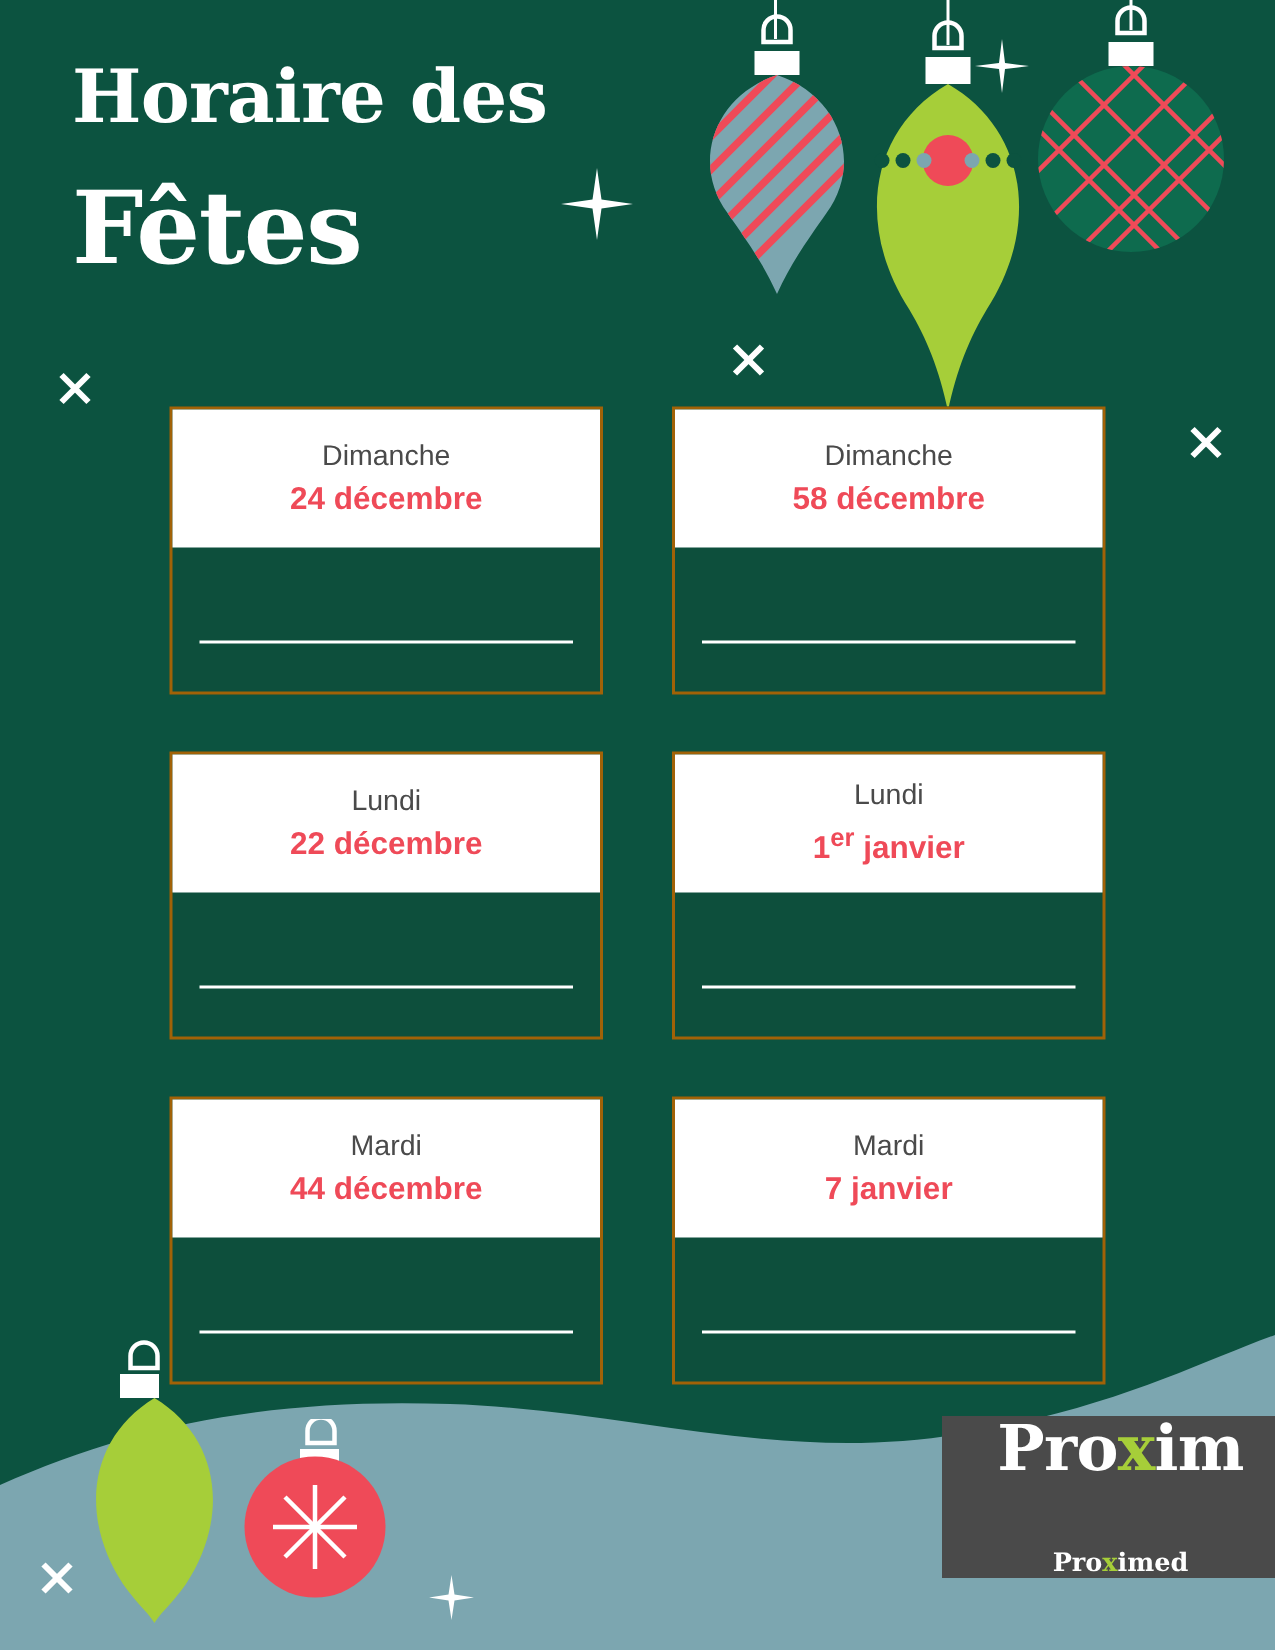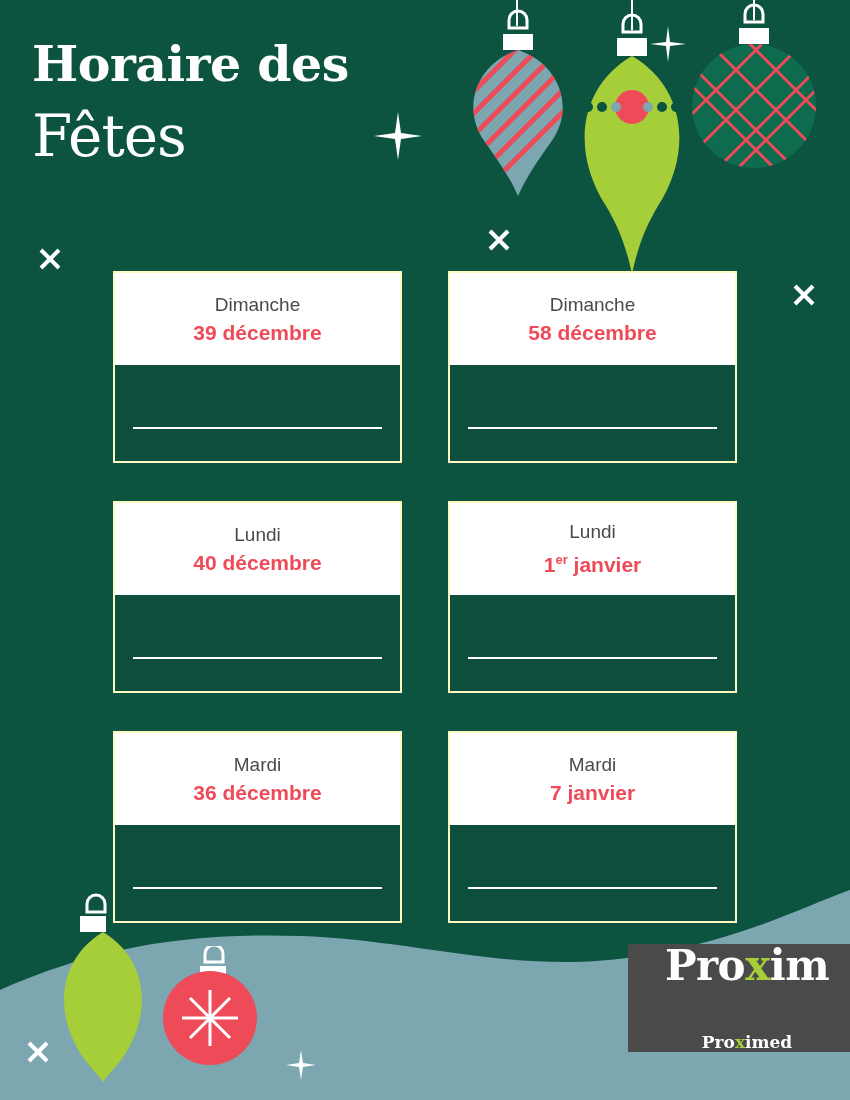--- a/index.html
+++ b/index.html
@@ -20,57 +20,57 @@
   .wave {
     position: absolute;
     left: 0; bottom: 0;
     width: 850px; height: 360px;
     pointer-events: none;
   }
 
   
   .title-block {
     position: absolute;
-    left: 32px; top: 38px;
+    left: 48px; top: 38px;
     color: #ffffff;
   }
   .title-line1 {
     font-family: "DejaVu Serif", serif;
     font-weight: bold;
     font-size: 49px;
     line-height: 52px;
     letter-spacing: -0.5px;
   }
   .title-line2 {
     font-family: "DejaVu Serif", serif;
-    font-weight: normal;
-    font-size: 58px;
+    font-weight: bold;
+    font-size: 67px;
     line-height: 88px;
     letter-spacing: -1px;
-    margin-top: 2px;
+    margin-top: 18px;
   }
 
   
   .orn { position: absolute; pointer-events: none; }
 
   
   .spark { position: absolute; pointer-events: none; }
 
   
   .cards {
     position: absolute;
     left: 113px; top: 271px;
     width: 624px;
     display: grid;
     grid-template-columns: 289px 289px;
     grid-column-gap: 46px;
     grid-row-gap: 38px;
   }
   .card {
-    border: 2px solid #fef9c3;
+    border: 2px solid #a16207;
     background: #0d4f3c;
     height: 192px;
     display: flex;
     flex-direction: column;
   }
   .card-head {
     background: #ffffff;
     height: 92px;
     display: flex;
     flex-direction: column;
@@ -83,21 +83,21 @@
     line-height: 24px;
     font-family: "Liberation Sans", sans-serif;
   }
   .card-date {
     color: #ef4a58;
     font-size: 21px;
     font-weight: bold;
     line-height: 26px;
     margin-top: 3px;
   }
-  .card-date sup { font-size: 13px; vertical-align: super; }
+  .card-date sup { font-size: 17px; vertical-align: super; }
   .card-body {
     flex: 1;
     position: relative;
   }
   .card-rule {
     position: absolute;
     left: 18px; right: 18px;
     bottom: 32px;
     height: 2px;
     background: #ffffff;
@@ -263,61 +263,61 @@
   <div class="title-block">
     <div class="title-line1">Horaire des</div>
     <div class="title-line2">Fêtes</div>
   </div>
 
   <div class="cards">
 
     <div class="card">
       <div class="card-head">
         <div class="card-day">Dimanche</div>
-        <div class="card-date">39 décembre</div>
+        <div class="card-date">24 décembre</div>
       </div>
       <div class="card-body">
         <div class="card-rule"></div>
       </div>
     </div>
 
     <div class="card">
       <div class="card-head">
         <div class="card-day">Dimanche</div>
         <div class="card-date">58 décembre</div>
       </div>
       <div class="card-body">
         <div class="card-rule"></div>
       </div>
     </div>
 
     <div class="card">
       <div class="card-head">
         <div class="card-day">Lundi</div>
-        <div class="card-date">40 décembre</div>
+        <div class="card-date">22 décembre</div>
       </div>
       <div class="card-body">
         <div class="card-rule"></div>
       </div>
     </div>
 
     <div class="card">
       <div class="card-head">
         <div class="card-day">Lundi</div>
         <div class="card-date"><span>1</span><sup>er</sup><span> janvier</span></div>
       </div>
       <div class="card-body">
         <div class="card-rule"></div>
       </div>
     </div>
 
     <div class="card">
       <div class="card-head">
         <div class="card-day">Mardi</div>
-        <div class="card-date">36 décembre</div>
+        <div class="card-date">44 décembre</div>
       </div>
       <div class="card-body">
         <div class="card-rule"></div>
       </div>
     </div>
 
     <div class="card">
       <div class="card-head">
         <div class="card-day">Mardi</div>
         <div class="card-date">7 janvier</div>

